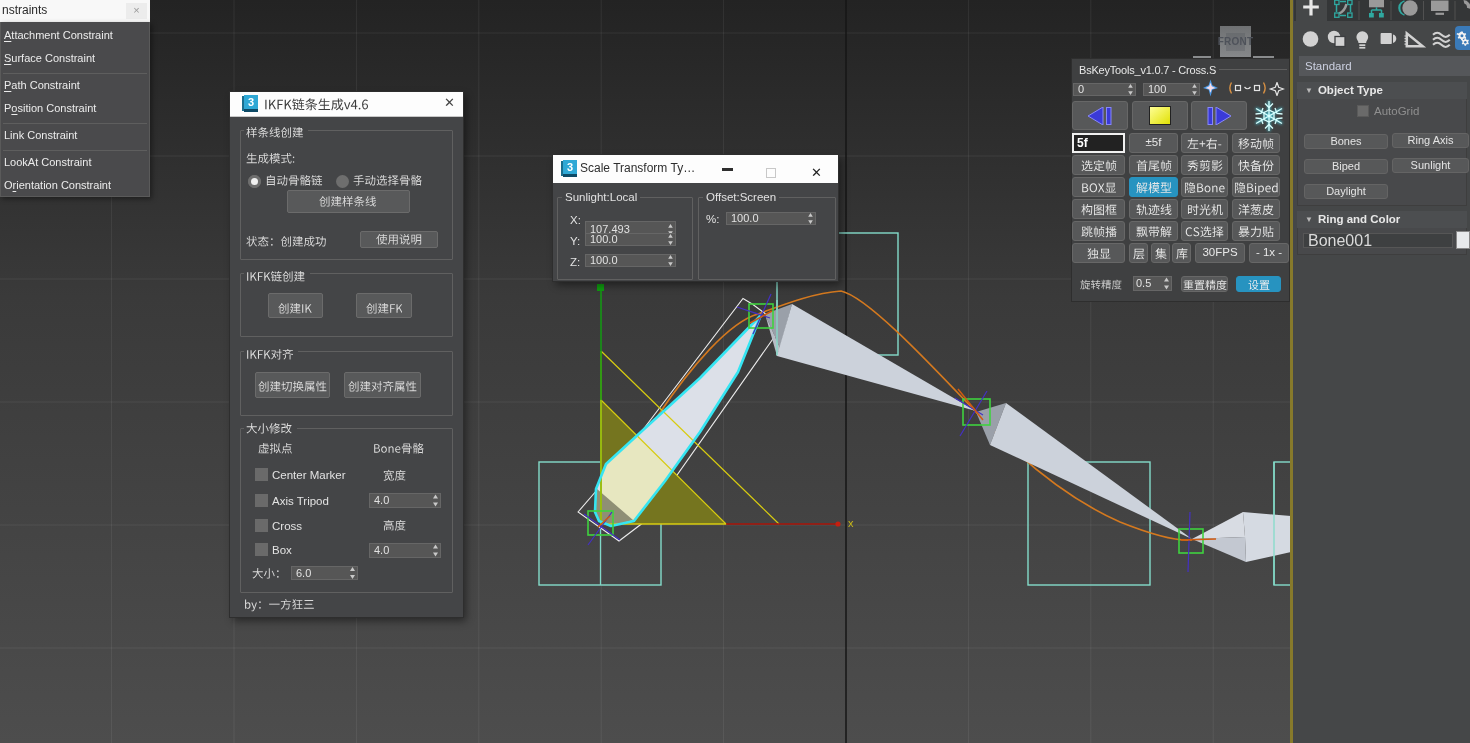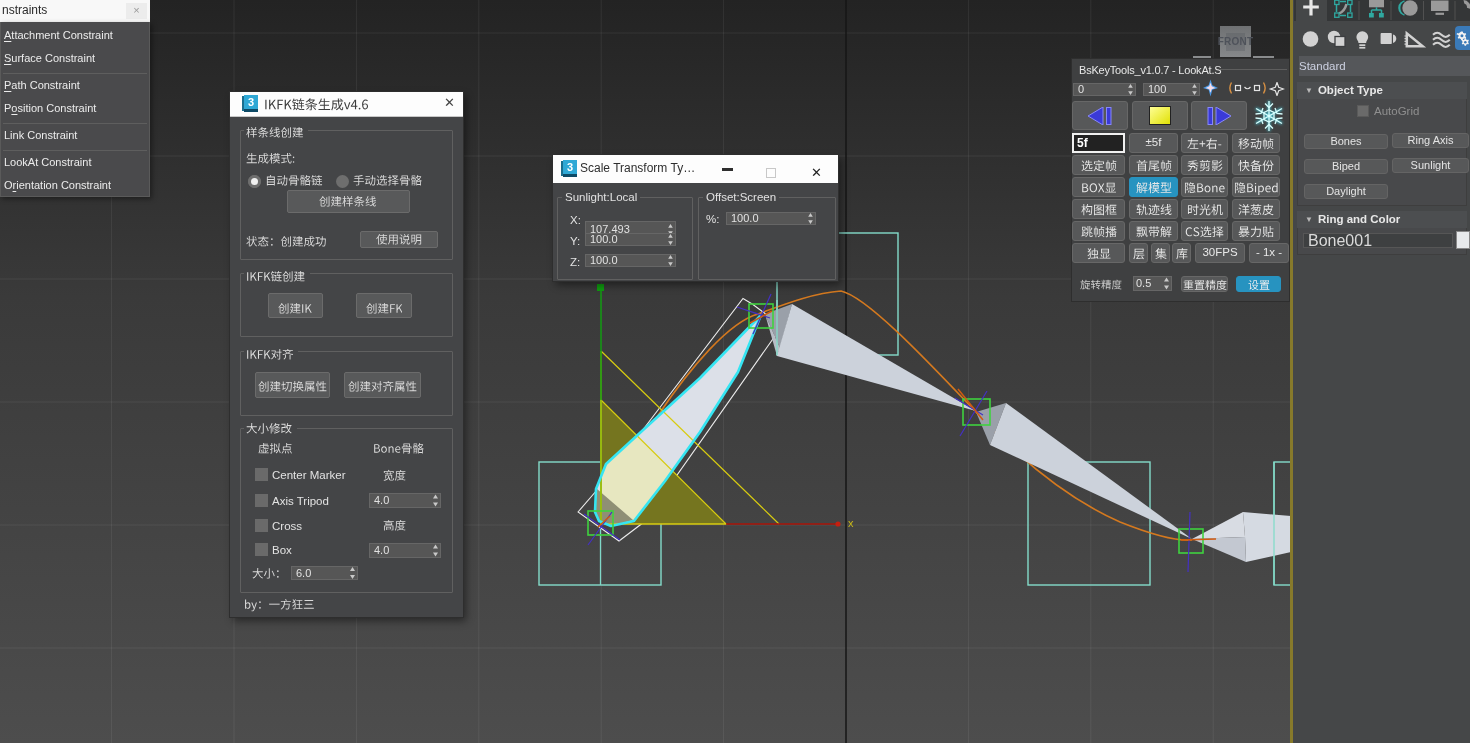--- a/index.html
+++ b/index.html
@@ -3,21 +3,21 @@
 *{margin:0;padding:0;box-sizing:border-box}
 html,body{width:1470px;height:743px;overflow:hidden;background:#3a3a3a;font-family:"Liberation Sans",sans-serif}
 #stage{position:relative;width:1470px;height:743px;overflow:hidden}
 #scene{position:absolute;left:0;top:0}
 #frontcube{position:absolute;left:1220px;top:26px;width:31px;height:31px;background:linear-gradient(#6f7173,#86888a);display:flex;align-items:center;justify-content:center}#frontinner{width:19px;height:18px;background:rgba(70,74,82,0.25);color:#4e525a;font-size:10px;font-weight:bold;display:flex;align-items:center;justify-content:center;letter-spacing:0.2px}
 #cmdpanel{position:absolute;left:1293px;top:0;width:177px;height:743px;background:#454748}
 #tabrow{position:absolute;left:1294px;top:0;width:176px;height:21px;background:#343637}
 #activetab{position:absolute;left:1296px;top:0;width:31px;height:22px;background:#454748}
 #cmdicons{position:absolute;left:1295px;top:0px}
 #sysicon{position:absolute;left:1455px;top:26px;width:15px;height:24px;background:#3a7ab8;border-radius:4px 0 0 4px;display:flex;align-items:center;justify-content:center;overflow:hidden}
-#stddrop{position:absolute;left:1299px;top:56px;width:171px;height:20px;background:#55575a;color:#ccd0e0;font-size:11.5px;line-height:20px;}
+#stddrop{position:absolute;left:1299px;top:56px;width:171px;height:20px;background:#55575a;color:#ccd0e0;font-size:11.5px;line-height:20px;padding-left:6px}
 .rollout{position:absolute;background:#48494b;border:1px solid #3e3e3e}
 .rollhead{position:absolute;height:17px;background:#4c4e50;color:#e8e8e8;font-size:11.5px;line-height:17px;padding-left:8px}
 .rollhead b{margin-left:5px}
 .rolltri{font-size:8px;color:#b8b8b8;vertical-align:1px}
 #autogrid{position:absolute;left:1357px;top:105px;color:#8f8f8f;font-size:11.5px;display:flex;align-items:center}
 .cb{display:inline-block;width:12px;height:12px;background:#6a6a6a;border:1px solid #5a5a5a;margin-right:5px}
 .cbtn{position:absolute;height:15px;background:#575859;border:1px solid #646464;border-radius:3px;color:#e4e4e4;font-size:11px;text-align:center;line-height:13px}
 #bonefield{position:absolute;left:1303px;top:233px;width:150px;height:15px;background:#3e4041;border:1px solid #565656;color:#dadada;font-size:16px;line-height:14px;padding-left:4px}
 #colorswatch{position:absolute;left:1456px;top:231px;width:14px;height:18px;background:#e8eaec;border:1px solid #888}
 #oliveborder{position:absolute;left:1290px;top:0;width:3.2px;height:743px;background:#877a2b}
@@ -203,21 +203,21 @@
     <div class="cbtn" style="left:1392px;top:133px;width:77px">Ring Axis</div>
     <div class="cbtn" style="left:1304px;top:159px;width:84px">Biped</div>
     <div class="cbtn" style="left:1392px;top:158px;width:77px">Sunlight</div>
     <div class="cbtn" style="left:1304px;top:184px;width:84px">Daylight</div>
     <div class="rollout" style="left:1297px;top:227px;width:170px;height:28px"></div>
     <div class="rollhead" style="left:1297px;top:211px;width:170px"><span class="rolltri">▼</span><b>Ring and Color</b></div>
     <div id="bonefield">Bone001</div>
     <div id="colorswatch"></div>
     <div id="oliveborder"></div>
     <div id="bskey">
-      <div id="bstitle">BsKeyTools_v1.0.7 - LookAt.S</div>
+      <div id="bstitle">BsKeyTools_v1.0.7 - Cross.S</div>
       <div id="bstitleline"></div>
       <div class="spin" style="left:1px;top:24px;width:63px;height:13px;background:#565656;font-size:11px;color:#e2e2e2;padding-left:4px">0<span class="sparr">
           <svg width="7" height="13" viewBox="0 0 7 14">
             <path d="M3.5,1 L6,5 L1,5 Z M3.5,13 L1,9 L6,9 Z" fill="#c8c8c8"></path>
           </svg>
         </span></div>
       <div class="spin" style="left:71px;top:24px;width:57px;height:13px;background:#565656;font-size:11px;color:#e2e2e2;padding-left:4px">100<span class="sparr">
           <svg width="7" height="13" viewBox="0 0 7 14">
             <path d="M3.5,1 L6,5 L1,5 Z M3.5,13 L1,9 L6,9 Z" fill="#c8c8c8"></path>
           </svg>

